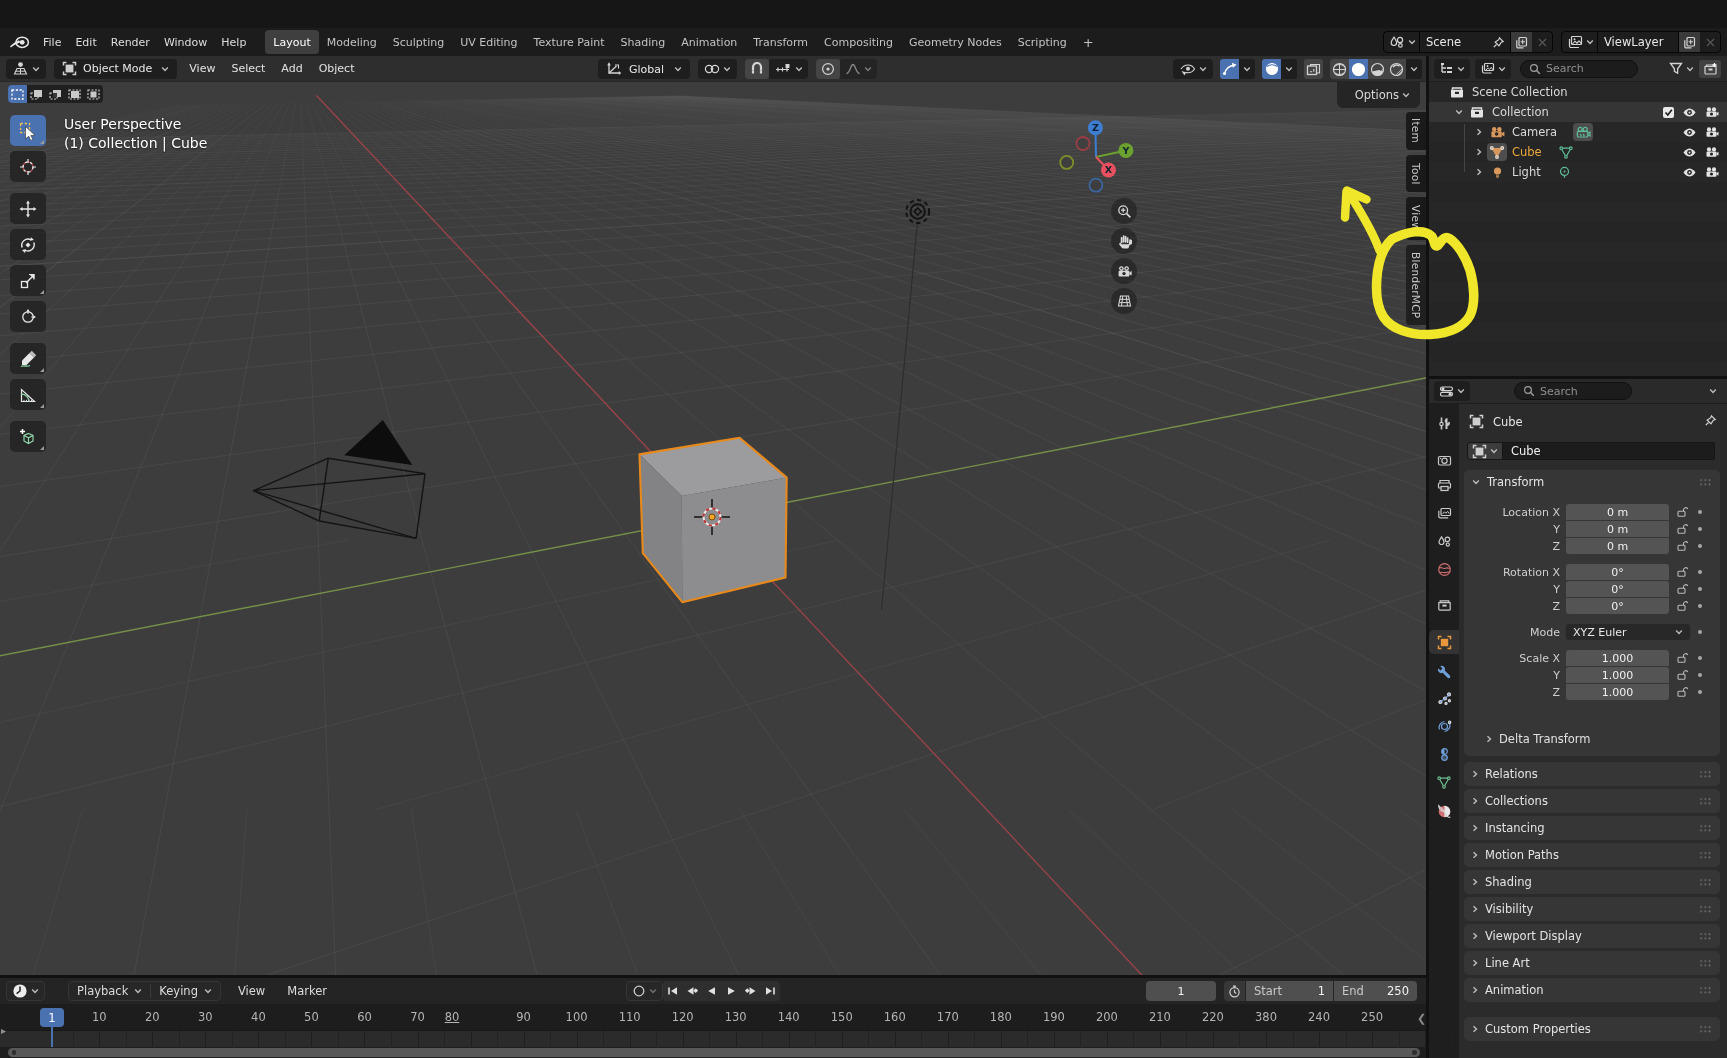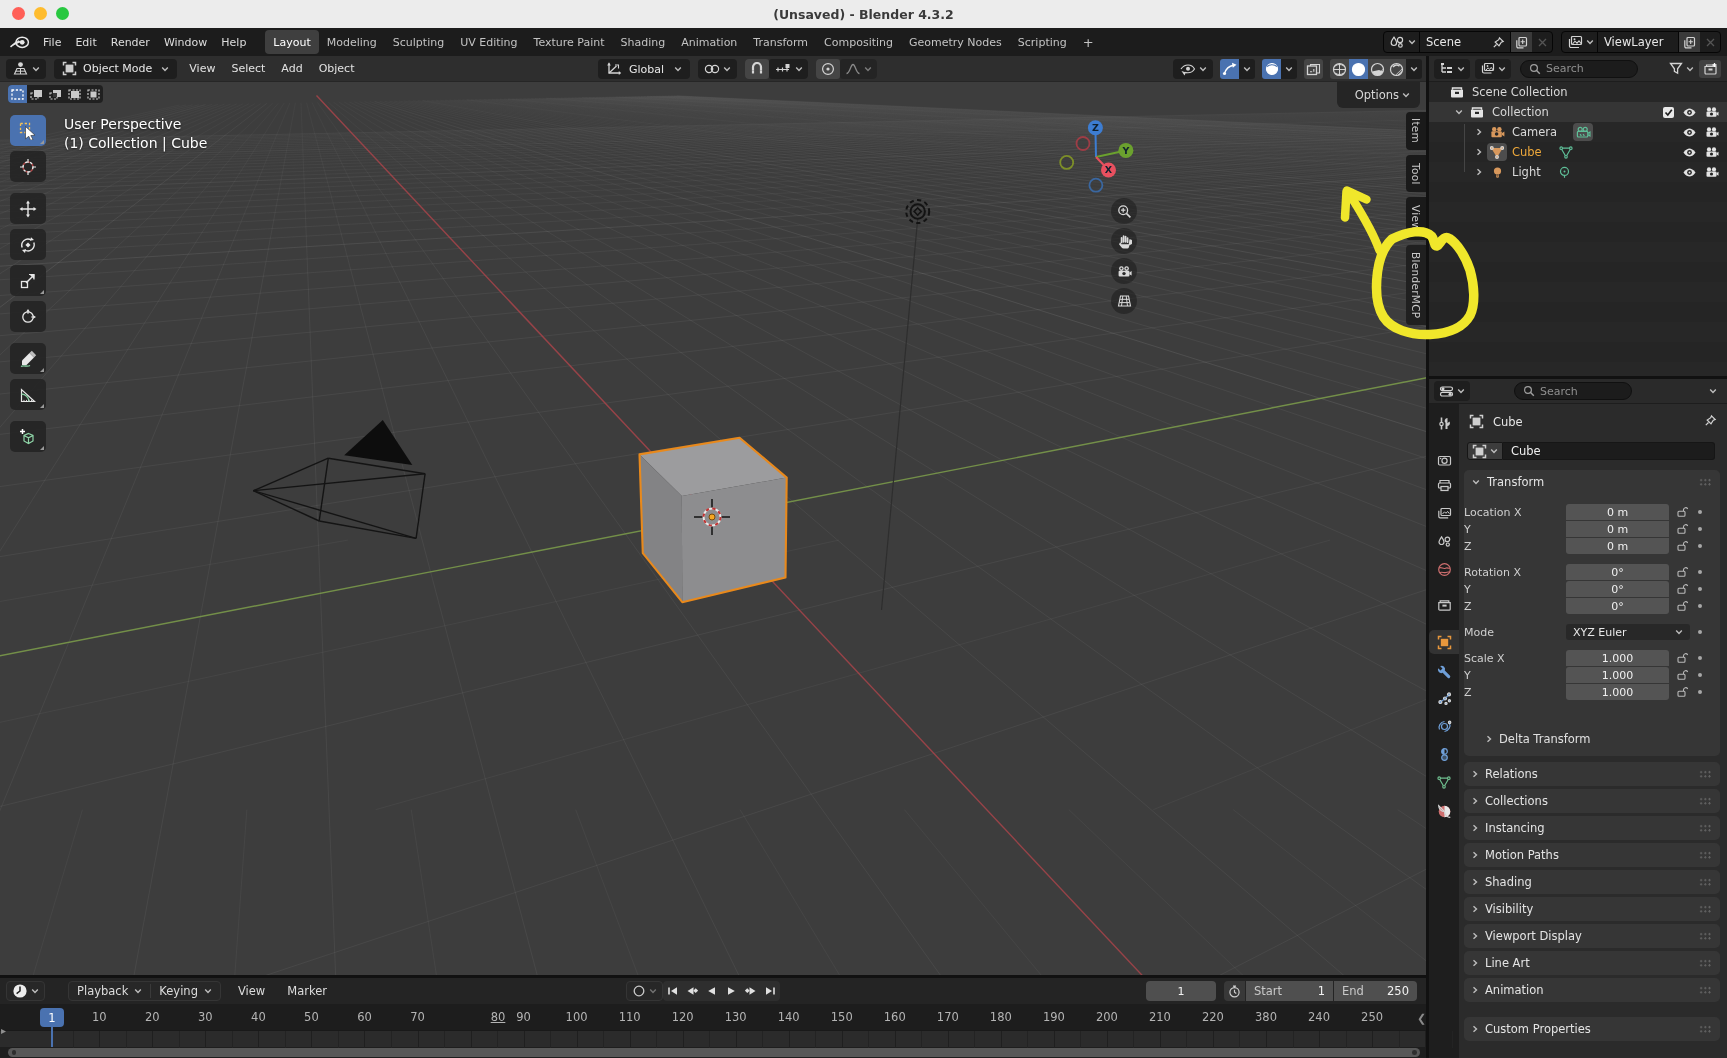--- a/index.html
+++ b/index.html
@@ -92,21 +92,21 @@
   .o-right { position:absolute; right:8px; display:flex; align-items:center; gap:7px; }
   .properties { position:absolute; left:1429px; top:379px; width:298px; height:679px; background:#2b2b2b; }
   .p-header { height:25px; background:#2a2a2a; display:flex; align-items:center; border-bottom:1px solid #1d1d1d; }
   .p-rail { position:absolute; left:0; top:25px; width:30px; height:654px; background:#1e1e1e; }
   .p-tab { position:absolute; left:0px; width:30px; height:24px; display:flex; align-items:center; justify-content:center; }
   .p-tab.active { background:#333333; border-radius:5px 0 0 5px; }
   .p-body { position:absolute; left:30px; top:25px; width:268px; height:654px; }
   .p-panel { position:absolute; left:5px; width:256px; background:#363636; border-radius:5px; }
   .p-panel-head { height:24px; display:flex; align-items:center; color:#e4e4e4; font-size:11.5px; padding:0 8px; }
   .prow { position:absolute; height:16px; display:flex; align-items:center; }
-  .prow-label { position:absolute; text-align:left; color:#cfcfcf; font-size:11px; }
+  .prow-label { position:absolute; text-align:right; color:#cfcfcf; font-size:11px; }
   .pfield { position:absolute; background:#545454; color:#f0f0f0; font-size:11px; display:flex;
             align-items:center; justify-content:center; }
   .pdrop { position:absolute; background:#282828; color:#e8e8e8; font-size:11px; display:flex;
            align-items:center; padding:0 7px; border-radius:3px; justify-content:space-between; }
   .pdot { position:absolute; width:4px; height:4px; border-radius:50%; background:#a8a8a8; }
   
   .timeline { position:absolute; left:0; top:978px; width:1428px; height:80px; background:#1e1e1e; }
   .t-header { position:absolute; left:0; top:0; width:100%; height:26px; background:#242424; display:flex; align-items:center; }
   .t-menu-group { display:flex; align-items:center; border:1px solid #353535; background:#272727;
                   border-radius:4px; height:20px; margin-left:6px; }
@@ -126,28 +126,20 @@
   .t-thumb i { position:absolute; top:2.2px; width:4.6px; height:4.6px; border-radius:50%; background:#2e2e2e; }
   .cf-badge { position:absolute; left:40px; top:30px; width:24px; height:19px; background:#4a72b0; border-radius:4px;
               color:#fff; font-size:11.5px; display:flex; align-items:center; justify-content:center; z-index:2; }
   .cf-line { position:absolute; left:51px; top:49px; width:2px; height:20px; background:#4a72b0; z-index:2; }
 </style>
 </head>
 <body>
 
 <div class="app">
 
-  <div class="titlebar">
-    <div class="traffic">
-      <span style="background:#ff5f57"></span>
-      <span style="background:#febc2e"></span>
-      <span style="background:#28c840"></span>
-    </div>
-    <div class="win-title">(Unsaved) - Blender 4.3.2</div>
-  </div>
 
   <div class="menubar">
     <svg class="blender-logo" width="22" height="18" viewBox="0 0 22 18">
       <g fill="none" stroke="#e8e8e8" stroke-width="1.5">
         <ellipse cx="13.2" cy="9.3" rx="6.2" ry="5.1"></ellipse>
       </g>
       <circle cx="13.2" cy="9.3" r="2.4" fill="#e8e8e8"></circle>
       <path d="M2 13.5 L9.5 7.2 L12 9 Z" fill="#e8e8e8"></path>
       <path d="M1.5 13.8 L8 8.5" stroke="#e8e8e8" stroke-width="1.6" fill="none"></path>
     </svg>
@@ -1688,21 +1680,21 @@
       </div>
     </div>
     <div class="ruler" id="t-ruler">
         <div class="rnum" style="left: 99.327px;">10</div>
         <div class="rnum" style="left: 152.357px;">20</div>
         <div class="rnum" style="left: 205.387px;">30</div>
         <div class="rnum" style="left: 258.417px;">40</div>
         <div class="rnum" style="left: 311.447px;">50</div>
         <div class="rnum" style="left: 364.477px;">60</div>
         <div class="rnum" style="left: 417.507px;">70</div>
-        <div class="rnum" style="left: 498px; text-decoration: underline;">80</div>
+        <div class="rnum" style="left: 452px; text-decoration: underline;">80</div>
         <div class="rnum" style="left: 523.567px;">90</div>
         <div class="rnum" style="left: 576.597px;">100</div>
         <div class="rnum" style="left: 629.627px;">110</div>
         <div class="rnum" style="left: 682.657px;">120</div>
         <div class="rnum" style="left: 735.687px;">130</div>
         <div class="rnum" style="left: 788.717px;">140</div>
         <div class="rnum" style="left: 841.747px;">150</div>
         <div class="rnum" style="left: 894.777px;">160</div>
         <div class="rnum" style="left: 947.807px;">170</div>
         <div class="rnum" style="left: 1000.84px;">180</div>

